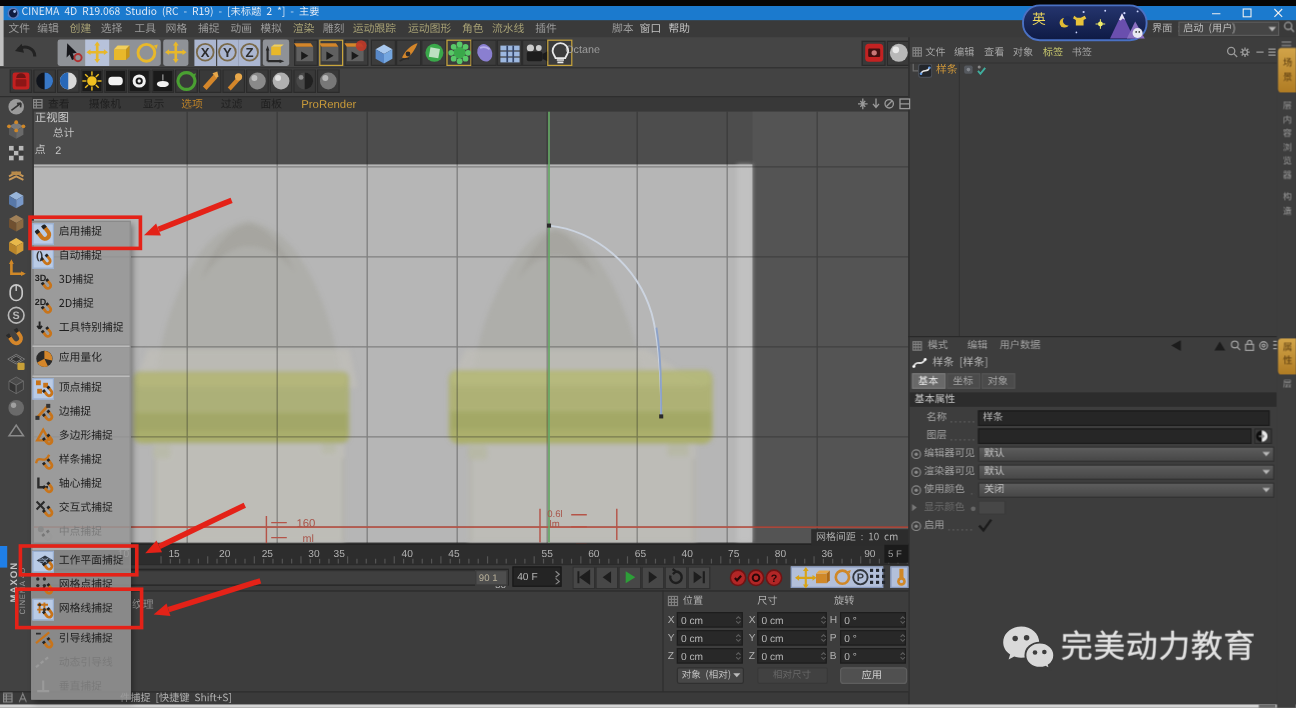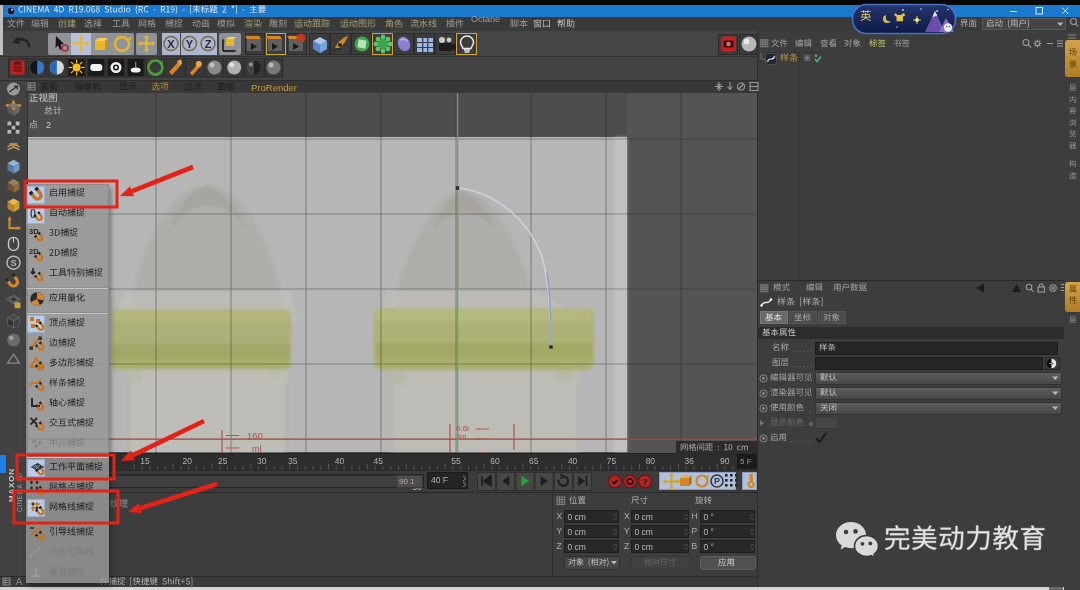--- a/index.html
+++ b/index.html
@@ -334,21 +334,21 @@
         <use href="#g6C34" x="1000"></use>
         <use href="#g7EBF" x="2000"></use>
       </g>
     </svg>
     <svg style="position:absolute;left:446px;top:18.8px;z-index:3;overflow:visible" width="20" height="12">
       <g fill="#9d9d9d" transform="translate(0,7.74) scale(0.009,-0.009)">
         <use href="#g63D2" x="0"></use>
         <use href="#g4EF6" x="1000"></use>
       </g>
     </svg>
-    <div style="position:absolute;left:471px;top:14px;font:9px 'Liberation Sans',sans-serif;color:#9d9d9d;z-index:3;white-space:nowrap">Octane</div>
+    <div style="position:absolute;left:471px;top:36px;font:9px 'Liberation Sans',sans-serif;color:#9d9d9d;z-index:3;white-space:nowrap">Octane</div>
     <svg style="position:absolute;left:510px;top:18.8px;z-index:3;overflow:visible" width="20" height="12">
       <g fill="#9d9d9d" transform="translate(0,7.74) scale(0.009,-0.009)">
         <use href="#g811A" x="0"></use>
         <use href="#g672C" x="1000"></use>
       </g>
     </svg>
     <svg style="position:absolute;left:533px;top:18.8px;z-index:3;overflow:visible" width="20" height="12">
       <g fill="#c6c6c6" transform="translate(0,7.74) scale(0.009,-0.009)">
         <use href="#g7A97" x="0"></use>
         <use href="#g53E3" x="1000"></use>
@@ -806,21 +806,21 @@
       <path d="M704.798 12.6 V16.6" stroke="#555" stroke-width="1"></path>
       <path d="M712.572 12.6 V16.6" stroke="#555" stroke-width="1"></path>
       <path d="M720.346 12.6 V16.6" stroke="#555" stroke-width="1"></path>
       <path d="M728.12 10.6 V16.6" stroke="#555" stroke-width="1"></path>
     </svg>
     <div style="position:absolute;left:98.2px;top:456px;font:8.5px 'Liberation Sans',sans-serif;color:#b2b2b2;width:16px;text-align:left;z-index:2;white-space:nowrap">10</div>
     <div style="position:absolute;left:137.07px;top:456px;font:8.5px 'Liberation Sans',sans-serif;color:#b2b2b2;width:16px;text-align:center;z-index:2;white-space:nowrap">15</div>
     <div style="position:absolute;left:175.94px;top:456px;font:8.5px 'Liberation Sans',sans-serif;color:#b2b2b2;width:16px;text-align:right;z-index:2;white-space:nowrap">20</div>
     <div style="position:absolute;left:214.81px;top:456px;font:8.5px 'Liberation Sans',sans-serif;color:#b2b2b2;width:16px;text-align:center;z-index:2;white-space:nowrap">25</div>
     <div style="position:absolute;left:253.68px;top:456px;font:8.5px 'Liberation Sans',sans-serif;color:#b2b2b2;width:16px;text-align:center;z-index:2;white-space:nowrap">30</div>
-    <div style="position:absolute;left:288px;top:456px;font:8.5px 'Liberation Sans',sans-serif;color:#b2b2b2;width:16px;text-align:left;z-index:2;white-space:nowrap">35</div>
+    <div style="position:absolute;left:278px;top:456px;font:8.5px 'Liberation Sans',sans-serif;color:#b2b2b2;width:16px;text-align:left;z-index:2;white-space:nowrap">35</div>
     <div style="position:absolute;left:331.42px;top:456px;font:8.5px 'Liberation Sans',sans-serif;color:#b2b2b2;width:16px;text-align:center;z-index:2;white-space:nowrap">40</div>
     <div style="position:absolute;left:370.29px;top:456px;font:8.5px 'Liberation Sans',sans-serif;color:#b2b2b2;width:16px;text-align:center;z-index:2;white-space:nowrap">45</div>
     <div style="position:absolute;left:409.16px;top:482px;font:8.5px 'Liberation Sans',sans-serif;color:#b2b2b2;width:16px;text-align:center;z-index:2;white-space:nowrap">50</div>
     <div style="position:absolute;left:448.03px;top:456px;font:8.5px 'Liberation Sans',sans-serif;color:#b2b2b2;width:16px;text-align:center;z-index:2;white-space:nowrap">55</div>
     <div style="position:absolute;left:486.9px;top:456px;font:8.5px 'Liberation Sans',sans-serif;color:#b2b2b2;width:16px;text-align:center;z-index:2;white-space:nowrap">60</div>
     <div style="position:absolute;left:525.77px;top:456px;font:8.5px 'Liberation Sans',sans-serif;color:#b2b2b2;width:16px;text-align:center;z-index:2;white-space:nowrap">65</div>
     <div style="position:absolute;left:564.64px;top:456px;font:8.5px 'Liberation Sans',sans-serif;color:#b2b2b2;width:16px;text-align:center;z-index:2;white-space:nowrap">40</div>
     <div style="position:absolute;left:603.51px;top:456px;font:8.5px 'Liberation Sans',sans-serif;color:#b2b2b2;width:16px;text-align:center;z-index:2;white-space:nowrap">75</div>
     <div style="position:absolute;left:642.38px;top:456px;font:8.5px 'Liberation Sans',sans-serif;color:#b2b2b2;width:16px;text-align:center;z-index:2;white-space:nowrap">80</div>
     <div style="position:absolute;left:681.25px;top:456px;font:8.5px 'Liberation Sans',sans-serif;color:#b2b2b2;width:16px;text-align:center;z-index:2;white-space:nowrap">36</div>

